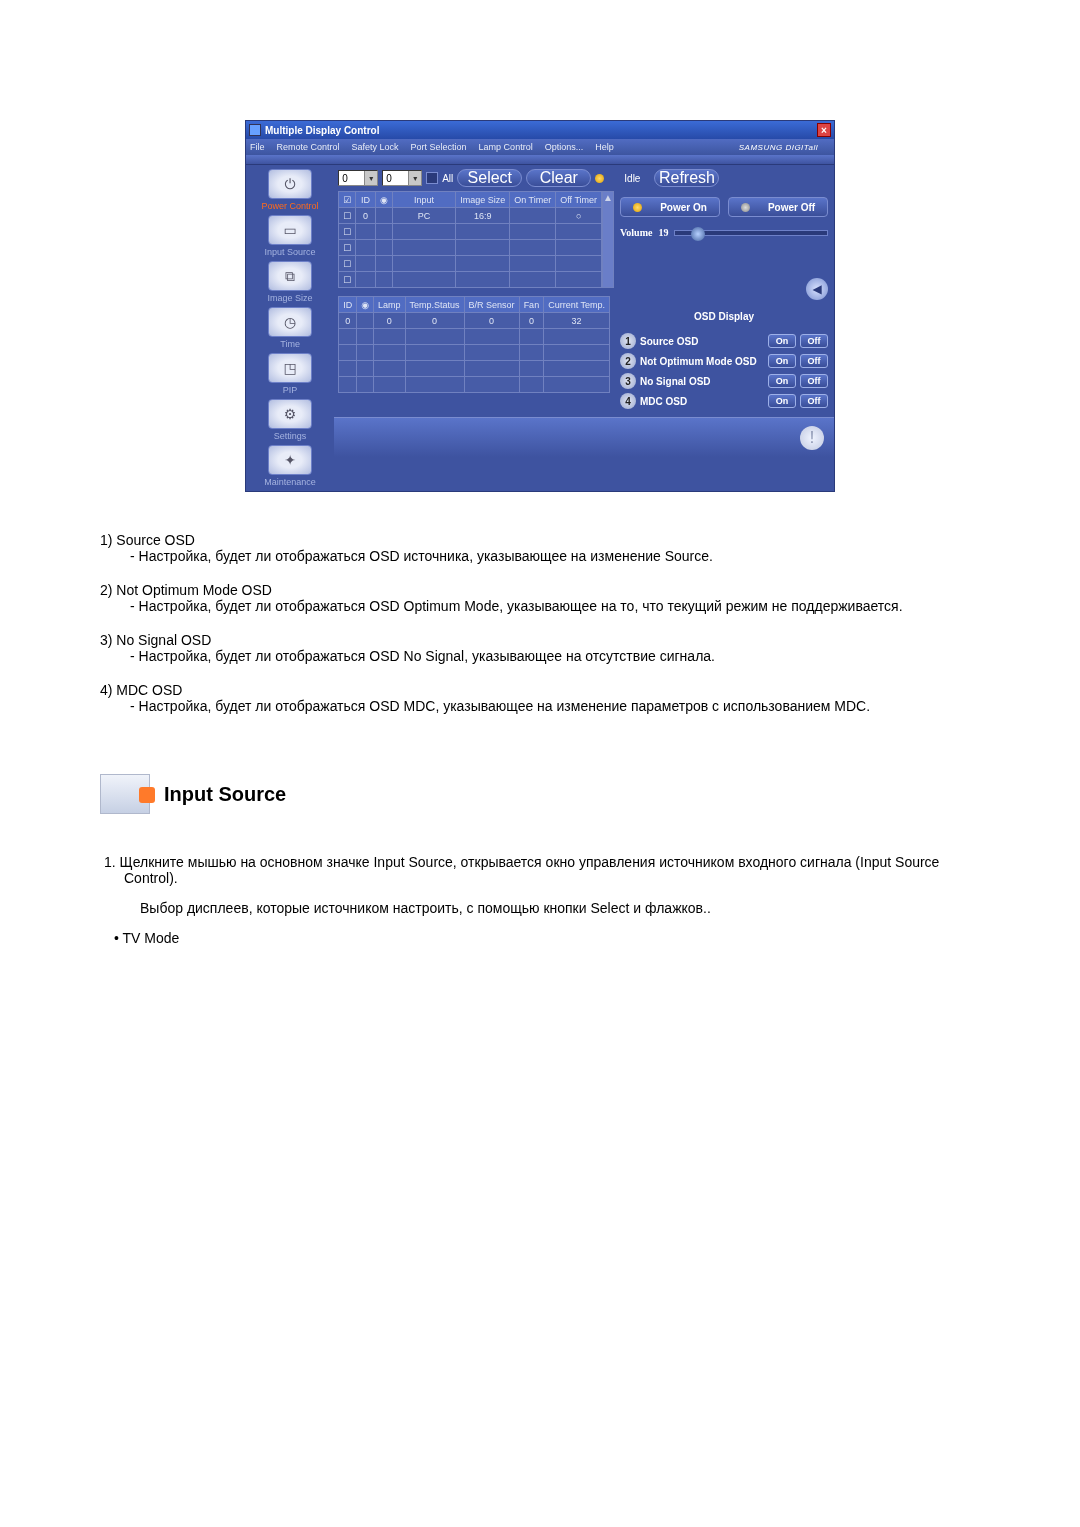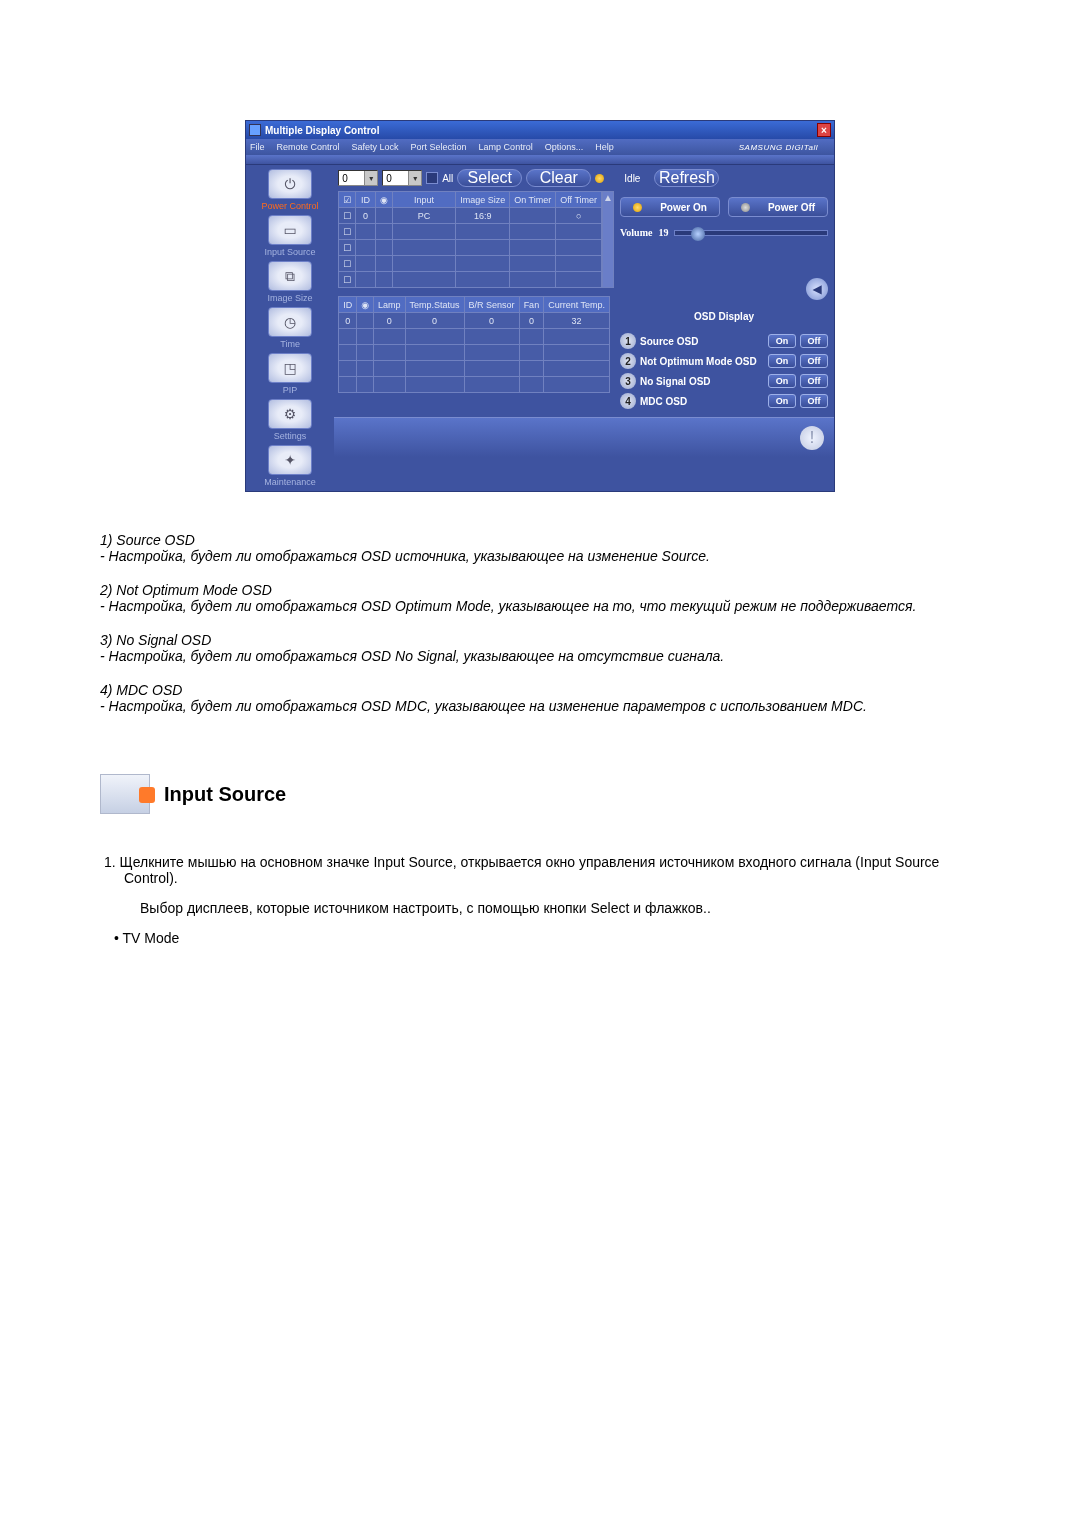--- a/index.html
+++ b/index.html
@@ -225,23 +225,23 @@
   }
   .status-icon{
     width:24px;height:24px;border-radius:50%;
     background:radial-gradient(#f0f4ff,#c0c8e0);
     color:#8a94b0;font-size:16px;
     display:flex;align-items:center;justify-content:center;
   }
 
   
   .doc { max-width: 900px; }
-  .doc .num-item { margin: 10px 0 18px 0; font-style: italic; }
+  .doc .num-item { margin: 10px 0 18px 0; }
   .doc .num-term { }
-  .doc .num-desc { text-indent: -12px; padding-left: 12px; }
+  .doc .num-desc { margin-left: 30px; text-indent: -12px; padding-left: 12px; }
 
   .section-head {
     display:flex; align-items:center; gap:14px;
     margin: 60px 0 40px 0;
   }
   .section-head .sicon{
     width:50px;height:40px;
     background: linear-gradient(#f0f3fa,#c6d0e4);
     border:1px solid #b0b8cc; position:relative;
   }

